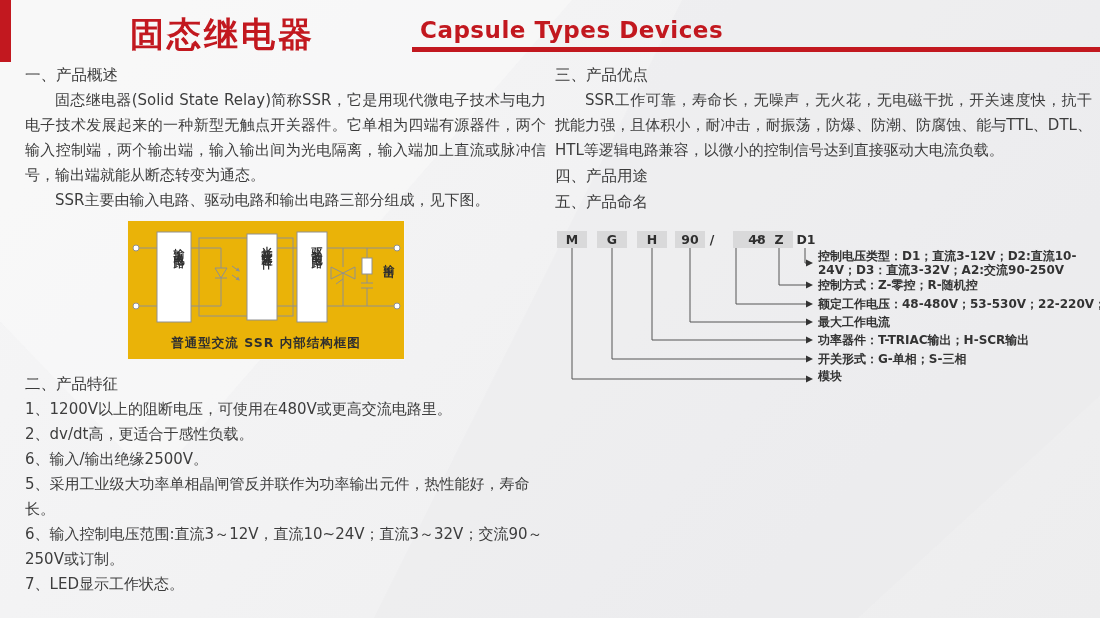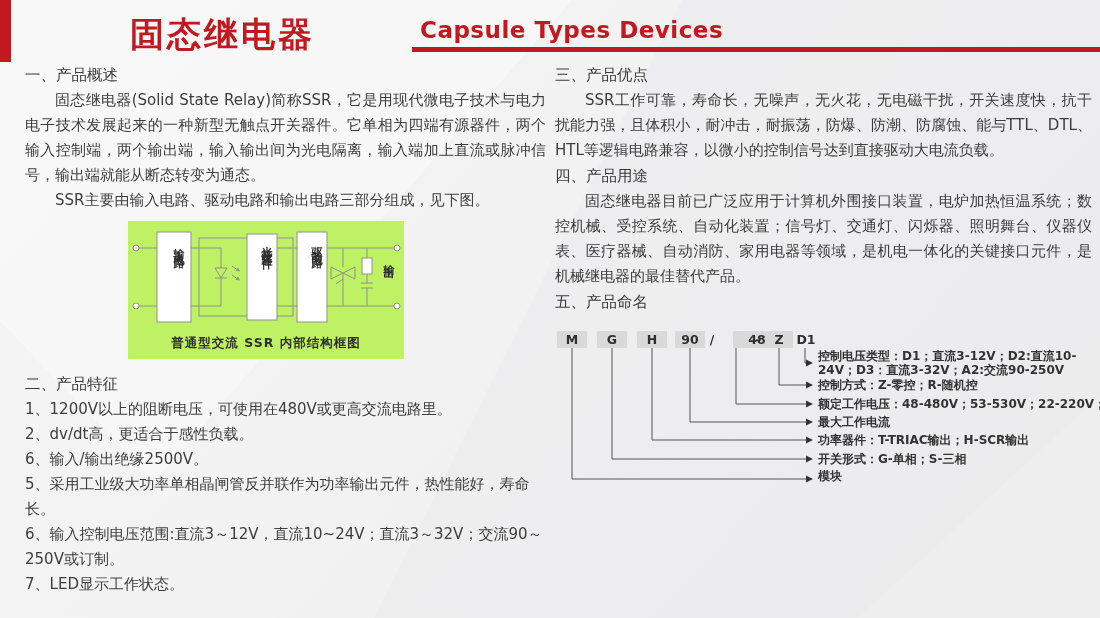--- a/index.html
+++ b/index.html
@@ -24,21 +24,21 @@
   .col-left  { left:25px;  width:521px; }
   .col-right { left:555px; width:537px; }
 
   .sec-h { font-size:15.5px; line-height:26px; color:#3a3a3a; }
   p.body { text-align:justify; }
   p.ind  { text-indent:2em; }
   .feat-item { line-height:25px; }
   .mt4{margin-top:0;} .mt12{margin-top:12px;}
 
   
-  .circuit-wrap { margin:8px 0 0 103px; width:276px; background:#bef264; padding:5px 1px 4px; box-shadow:0 0 0 1px #f6f6f6; }
+  .circuit-wrap { margin:8px 0 0 103px; width:276px; background:#eab308; padding:5px 1px 4px; box-shadow:0 0 0 1px #f6f6f6; }
   .circuit { position:relative; width:274px; height:100px; }
   .circuit svg { position:absolute; inset:0; }
   .vlabel { position:absolute; writing-mode:vertical-rl; text-orientation:upright;
             font-size:11px; letter-spacing:3px; color:#2f2f2f; font-weight:bold; }
   .vl-input  { left:37px;  top:13px; }
   .vl-photo  { left:125px; top:11px; }
   .vl-drive  { left:175px; top:13px; }
   .vl-output { left:247px; top:29px; }
   .circ-caption { text-align:center; font-size:12.5px; font-weight:bold; letter-spacing:1px; color:#2f2f2f; margin-top:4px; }
 
@@ -147,21 +147,20 @@
     <div class="feat-item">6、输入/输出绝缘2500V。</div>
     <div class="feat-item">5、采用工业级大功率单相晶闸管反并联作为功率输出元件，热性能好，寿命长。</div>
     <div class="feat-item">6、输入控制电压范围:直流3～12V，直流10~24V；直流3～32V；交流90～250V或订制。</div>
     <div class="feat-item">7、LED显示工作状态。</div>
   </div>
 
   <div class="col col-right">
     <div class="sec-h">三、产品优点</div>
     <p class="body ind">SSR工作可靠，寿命长，无噪声，无火花，无电磁干扰，开关速度快，抗干扰能力强，且体积小，耐冲击，耐振荡，防爆、防潮、防腐蚀、能与TTL、DTL、HTL等逻辑电路兼容，以微小的控制信号达到直接驱动大电流负载。</p>
     <div class="sec-h">四、产品用途</div>
-    <p class="body ind">固态继电器目前已广泛应用于计算机外围接口装置，电炉加热恒温系统；数控机械、受控系统、自动化装置；信号灯、交通灯、闪烁器、照明舞台、仪器仪表、医疗器械、自动消防、家用电器等领域，是机电一体化的关键接口元件，是机械继电器的最佳替代产品。</p>
     <div class="sec-h mt4">五、产品命名</div>
 
     <div class="naming">
       <svg width="548" height="164" viewBox="0 0 548 164">
         <g stroke="#555" stroke-width="1" fill="none">
           <polyline points="250,21 250,36 251,36"></polyline>
           <polyline points="224,21 224,58 251,58"></polyline>
           <polyline points="181,21 181,77 251,77"></polyline>
           <polyline points="135,21 135,95 251,95"></polyline>
           <polyline points="97,21 97,113 251,113"></polyline>

